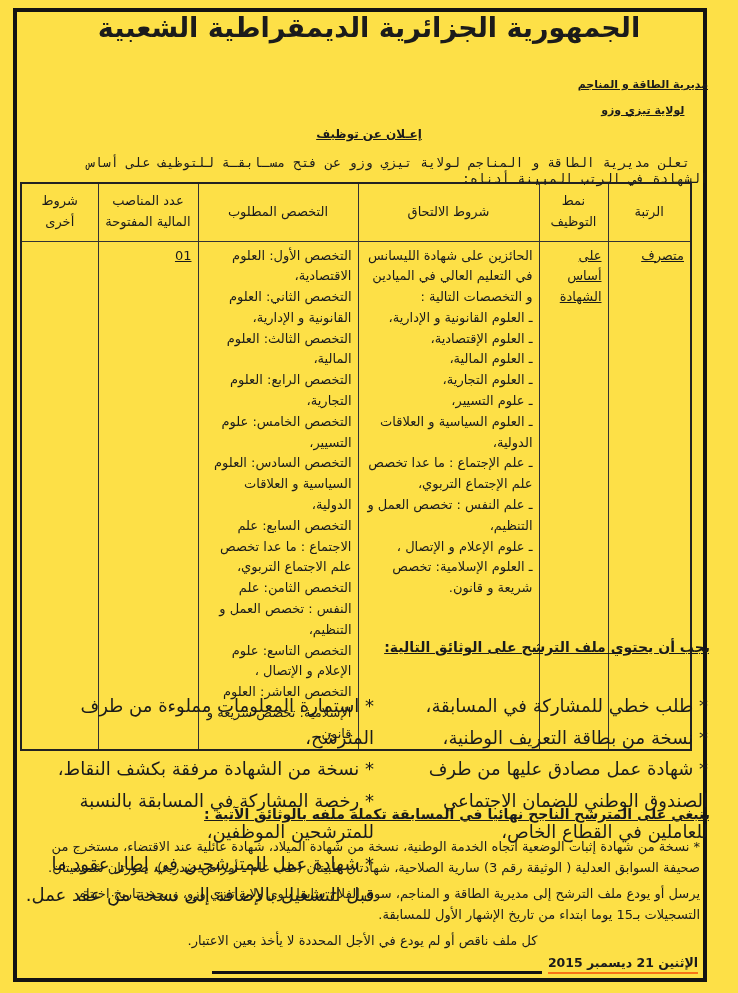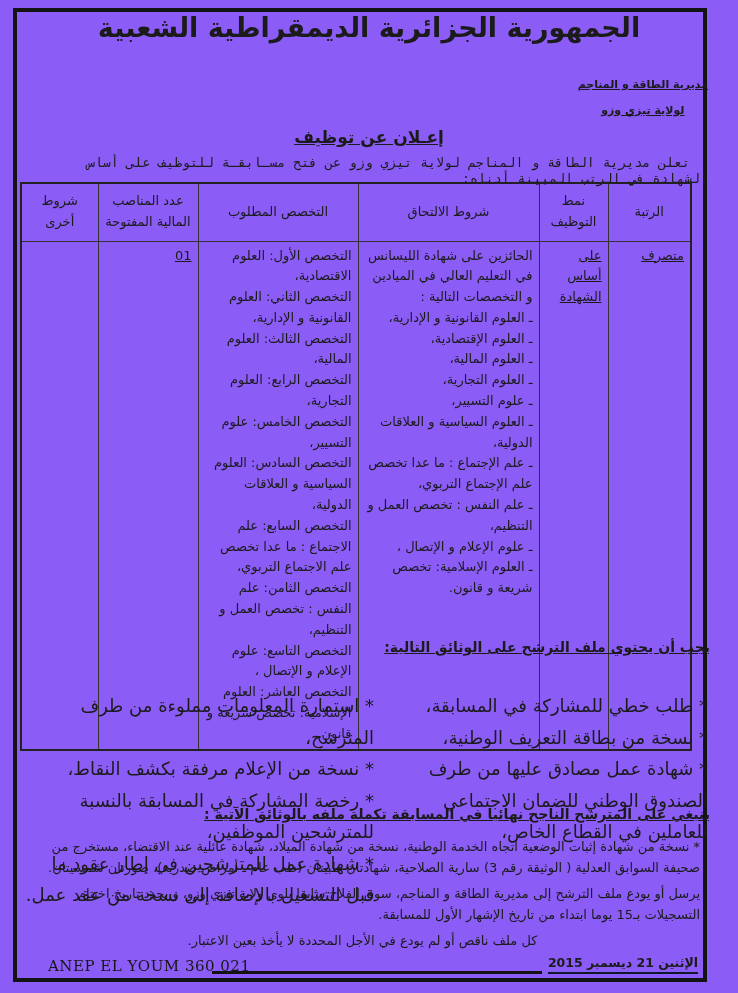--- a/index.html
+++ b/index.html
@@ -1,36 +1,36 @@
 <!DOCTYPE html>
 <html lang="ar" dir="rtl"><head>
 <meta charset="utf-8">
 <style>
   html,body{margin:0;padding:0;background:#ffffff;}
   .page{
-    position:relative;width:738px;height:993px;background:#8b5cf6;
+    position:relative;width:738px;height:993px;background:#fde047;
     font-family:"DejaVu Sans",sans-serif;direction:rtl;color:#1b1b1b;
     overflow:hidden;
   }
   .frame{
     position:absolute;left:13px;top:8px;width:694px;height:974px;
     border:4px solid #131313;box-sizing:border-box;pointer-events:none;
   }
   .doc-title{
     position:absolute;top:12px;left:60px;right:60px;text-align:center;
     font-size:27px;font-weight:bold;letter-spacing:-0.5px;
   }
   .org-block{
     position:absolute;top:72px;right:30px;text-align:center;
     font-size:11px;font-weight:bold;line-height:26px;
   }
   .org-block div{text-decoration:underline;}
   .announce-heading{
     position:absolute;top:127px;left:0;right:0;text-align:center;
-    font-size:17px;font-weight:bold;text-decoration:underline;
+    font-size:12px;font-weight:bold;text-decoration:underline;
   }
   .intro{
     position:absolute;top:155px;right:30px;left:30px;text-align:right;
     font-size:13.2px;text-indent:18px;font-family:Liberation Mono, monospace;
   }
   table.main{
     position:absolute;top:182px;left:20px;width:670px;height:473px;
     border-collapse:collapse;table-layout:fixed;direction:rtl;
     border:2px solid #222;
   }
@@ -55,21 +55,21 @@
   .final-paras p{margin:0 8px 4px 0;}
   .final-paras p.centered{text-align:center;}
   .footer-anep{
     position:absolute;left:48px;top:957px;direction:ltr;
     font-family:"DejaVu Serif","Liberation Serif",serif;
     font-size:15px;color:#181818;letter-spacing:0.5px;
   }
   .footer-rule{position:absolute;left:212px;top:971px;width:330px;height:3px;background:#131313;}
   .footer-date{
     position:absolute;right:40px;top:955px;font-size:12.5px;font-weight:bold;
-    border-bottom:2px solid #0f172a;padding-bottom:2px;
+    border-bottom:2px solid #f97316;padding-bottom:2px;
   }
 </style>
 </head>
 <body>
 
 <div class="page">
   <div class="frame"></div>
 
   <div class="doc-title">الجمهورية الجزائرية الديمقراطية الشعبية</div>
 
@@ -143,29 +143,28 @@
   <div class="sec-heading" style="top:639px;right:28px;">يجب أن يحتوي ملف الترشح على الوثائق التالية:</div>
 
   <div class="docs-col" style="top:690px;right:30px;width:322px;">
       <div>* طلب خطي للمشاركة في المسابقة،</div>
       <div>* نسخة من بطاقة التعريف الوطنية،</div>
       <div>* شهادة عمل مصادق عليها من طرف الصندوق الوطني للضمان الاجتماعي للعاملين في القطاع الخاص،</div>
     </div>
 
   <div class="docs-col" style="top:690px;left:22px;width:352px;">
       <div>* استمارة المعلومات مملوءة من طرف المترشح،</div>
-      <div>* نسخة من الإعلام مرفقة بكشف النقاط،</div>
+      <div>* نسخة من الشهادة مرفقة بكشف النقاط،</div>
       <div>* رخصة المشاركة في المسابقة بالنسبة للمترشحين الموظفين،</div>
       <div>* شهادة عمل للمترشحين في إطار عقود ما قبل التشغيل بالإضافة إلى نسخة من عقد عمل.</div>
     </div>
 
   <div class="sec-heading" style="top:806px;right:28px;">ينبغي على المترشح الناجح نهائيا في المسابقة تكملة ملفه بالوثائق الآتية :</div>
 
   <div class="final-paras">
     <p>* نسخة من شهادة إثبات الوضعية اتجاه الخدمة الوطنية، نسخة من شهادة الميلاد، شهادة عائلية عند الاقتضاء، مستخرج من صحيفة السوابق العدلية ( الوثيقة رقم 3) سارية الصلاحية، شهادتان طبيتان (طب عام ـ أمراض صدرية)، صورتان شمسيتان.</p>
     <p>يرسل أو يودع ملف الترشح إلى مديرية الطاقة و المناجم، سوق الفلاح سابقا بلوى ولاية تيزي وزو، و يحدد تاريخ اختتام التسجيلات بـ15 يوما ابتداء من تاريخ الإشهار الأول للمسابقة.</p>
     <p class="centered">كل ملف ناقص أو لم يودع في الأجل المحددة لا يأخذ بعين الاعتبار.</p>
   </div>
 
-  <div class="footer-anep">ANEP EL YOUM 360 021</div>
   <div class="footer-rule"></div>
   <div class="footer-date">الإثنين 21 ديسمبر 2015</div>
 </div>
 
 </body></html>

